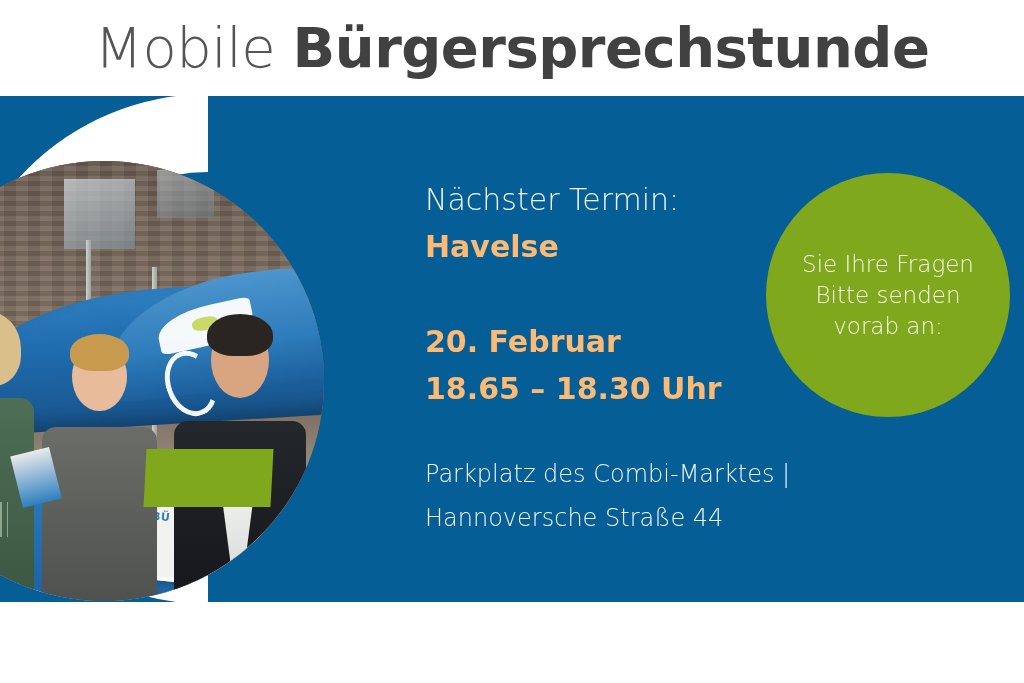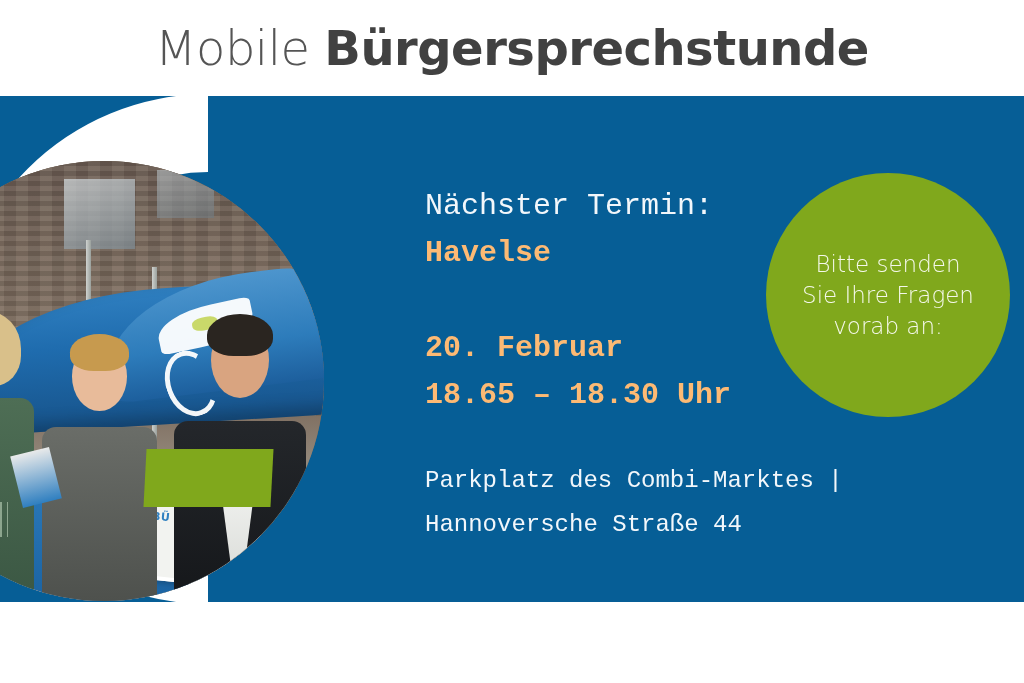--- a/index.html
+++ b/index.html
@@ -20,21 +20,21 @@
   .header{
     position:absolute;
     left:0; top:0; width:1024px; height:96px;
     background:#ffffff;
     display:flex;
     align-items:center;
     justify-content:center;
   }
   .header-title{
     font-family:"DejaVu Sans", sans-serif;
-    font-size:48px;
+    font-size:56px;
     line-height:60px;
     color:#4a4a4a;
     letter-spacing:-0.5px;
     white-space:nowrap;
   }
   .header-title .light{ font-weight:300; color:#555555; }
   .header-title .bold{ font-weight:700; color:#414141; }
 
   
   .panel{
@@ -196,24 +196,23 @@
     left:145px; top:353px;
     width:127px; height:58px;
     background:#80A81C;
     transform:skewX(-3deg);
     z-index:5;
   }
 
   
   .info{
     position:absolute;
-    left:425px; top:87px;
+    left:425px; top:80px;
     width:420px;
     color:#ffffff;
-    font-family:Liberation Mono, monospace;
   }
   .line{
     font-size:30px;
     line-height:47px;
     color:#f2f7fb;
     white-space:nowrap;
     font-weight:300;
   }
   .line.b{ font-weight:700; color:#fdba74; }
   .gap-sm{ height:48px; }
@@ -339,22 +338,22 @@
       <div class="line b">20. Februar</div>
       <div class="line b">18.65 – 18.30 Uhr</div>
       <div class="gap-md"></div>
       <div class="addr">
         <div class="line">Parkplatz des Combi-Marktes  |</div>
         <div class="line">Hannoversche Straße 44</div>
       </div>
     </div>
 
     <div class="green-circle">
+      <div class="gc-line">Sie Ihre Fragen</div>
       <div class="gc-line">Bitte senden</div>
-      <div class="gc-line">Sie Ihre Fragen</div>
       <div class="gc-line">vorab an:</div>
     </div>
 
   </div>
 
   <div class="footer">
     
 
     
   </div>

